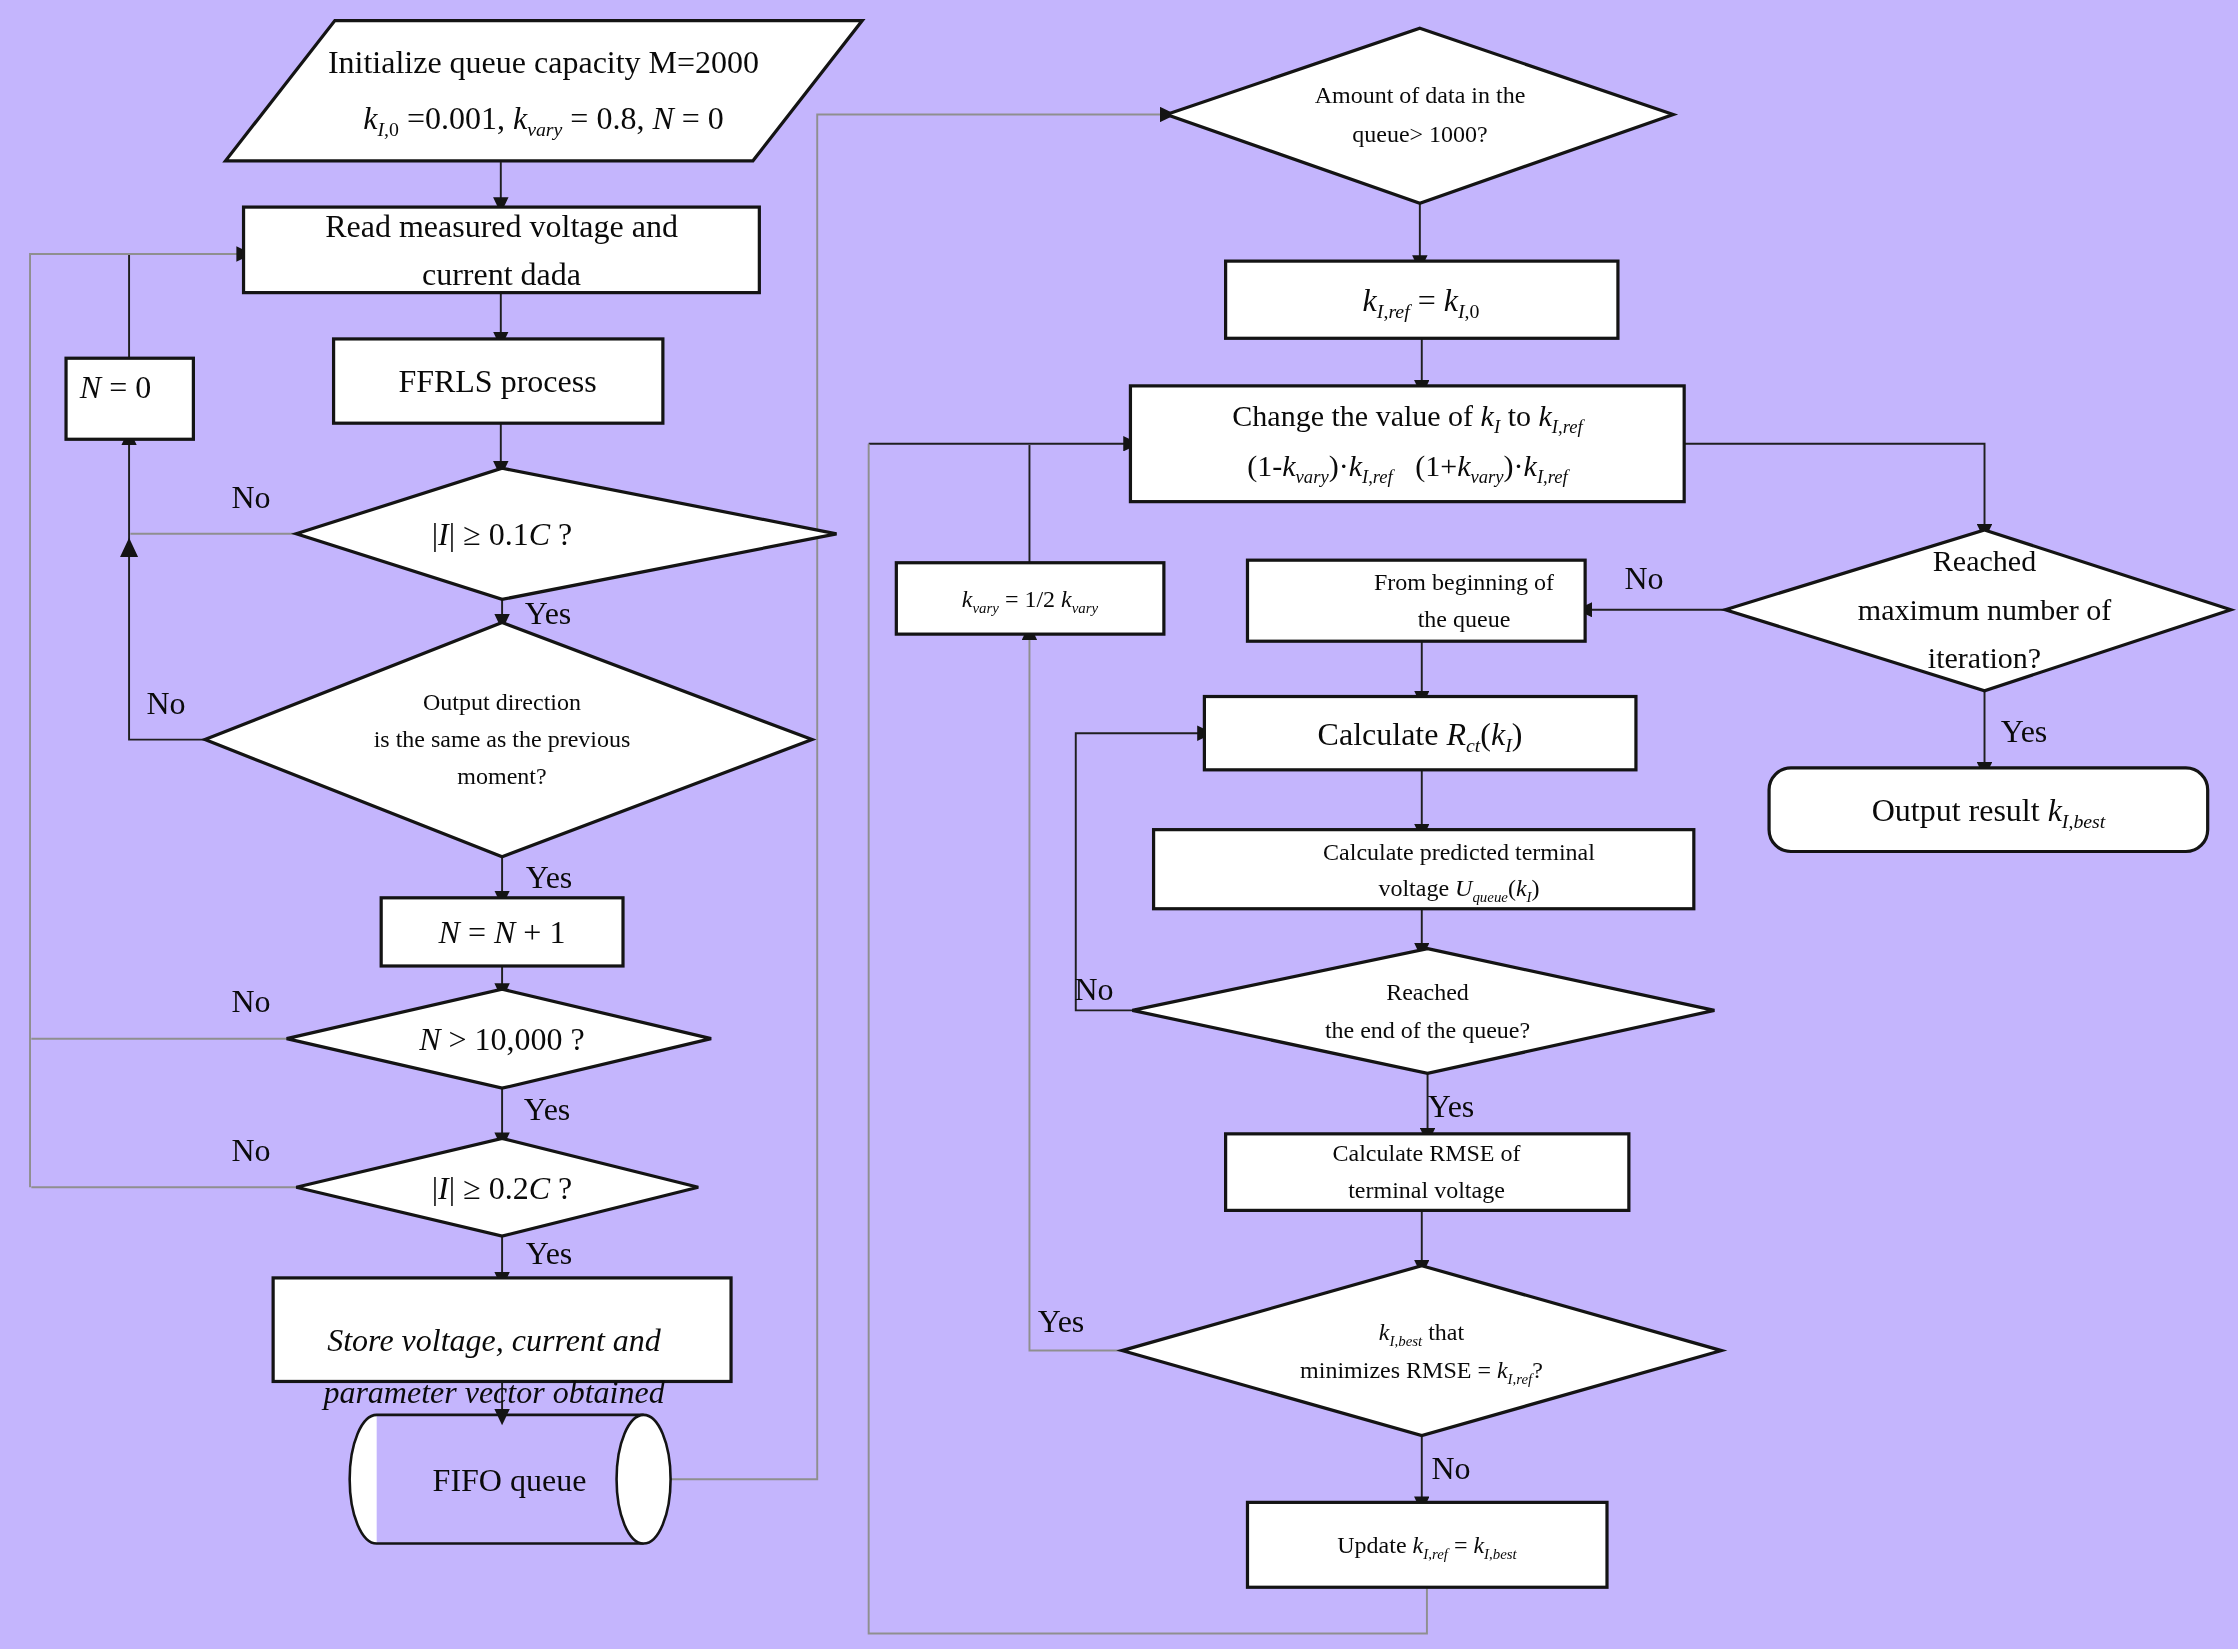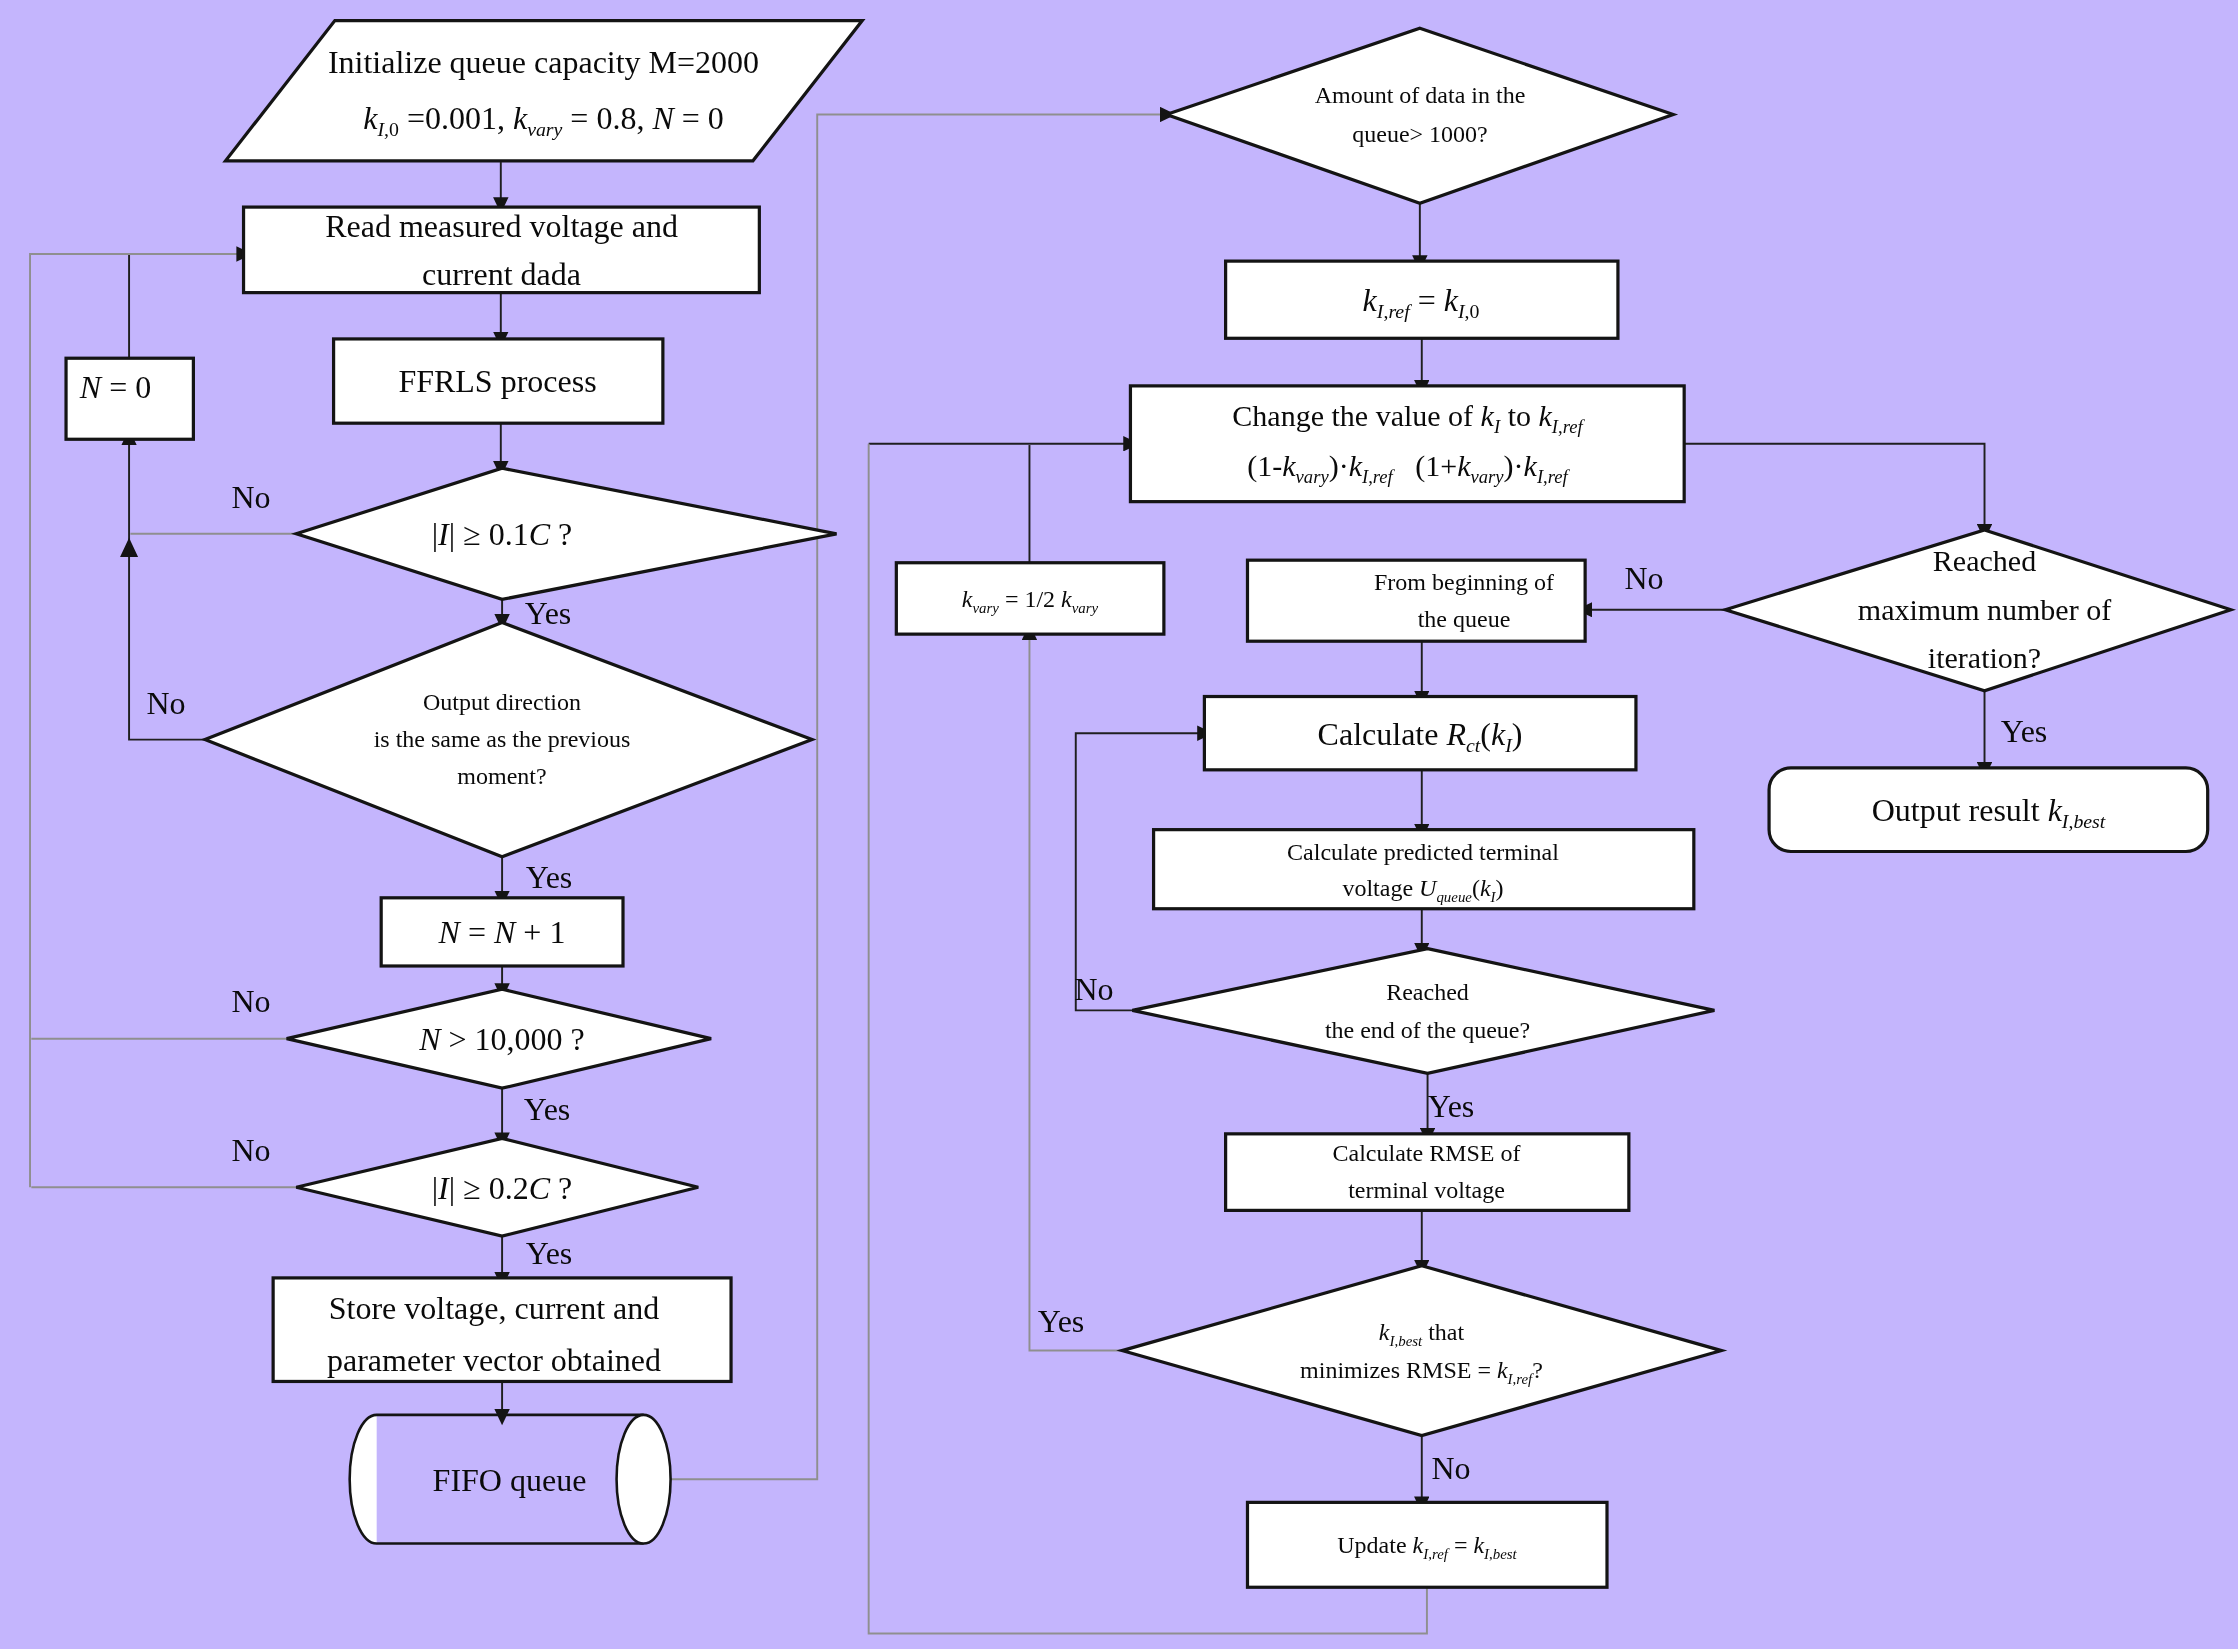--- a/index.html
+++ b/index.html
@@ -151,21 +151,21 @@
   </div>
 
   <div class="node" style="left:309px;top:1000px;width:386px;height:77px;">
     <span><i>N</i> &gt; 10,000  ?</span>
   </div>
 
   <div class="node" style="left:309px;top:1149px;width:386px;height:77px;">
     <span>|<i>I</i>| ≥ 0.2<i>C</i> ?</span>
   </div>
 
-  <div class="node lh16" style="left:273px;top:1284px;width:442px;height:101px;">
+  <div class="node lh16" style="left:273px;top:1316px;width:442px;height:101px;font-style:italic;">
     <span>Store voltage, current and</span>
     <span>parameter vector obtained</span>
   </div>
 
   <div class="node" style="left:376px;top:1417px;width:267px;height:126px;">
     <span>FIFO queue</span>
   </div>
 
   <div class="node fs48 lh16" style="left:1214px;top:50px;width:412px;height:129px;">
     <span>Amount of data in the</span>
@@ -197,21 +197,21 @@
   </div>
 
   <div class="node fs48" style="left:896px;top:564px;width:268px;height:69px;">
     <span><i>k</i><sub><i>vary</i></sub> = 1/2 <i>k</i><sub><i>vary</i></sub></span>
   </div>
 
   <div class="node" style="left:1204px;top:698px;width:432px;height:71px;">
     <span>Calculate <i>R</i><sub><i>ct</i></sub>(<i>k</i><sub><i>I</i></sub>)</span>
   </div>
 
-  <div class="node fs48" style="left:1153px;top:831px;width:540px;height:77px;line-height:1.5;">
+  <div class="node fs48" style="left:1153px;top:831px;width:540px;height:77px;line-height:1.5;padding-left:36px;">
     <span>Calculate predicted terminal</span>
     <span>voltage <i>U</i><sub><i>queue</i></sub>(<i>k</i><sub><i>I</i></sub>)</span>
   </div>
 
   <div class="node fs48 lh16" style="left:1216px;top:951px;width:423px;height:120px;">
     <span>Reached</span>
     <span>the end of the queue?</span>
   </div>
 
   <div class="node fs48" style="left:1225px;top:1135px;width:403px;height:74px;line-height:1.55;">

